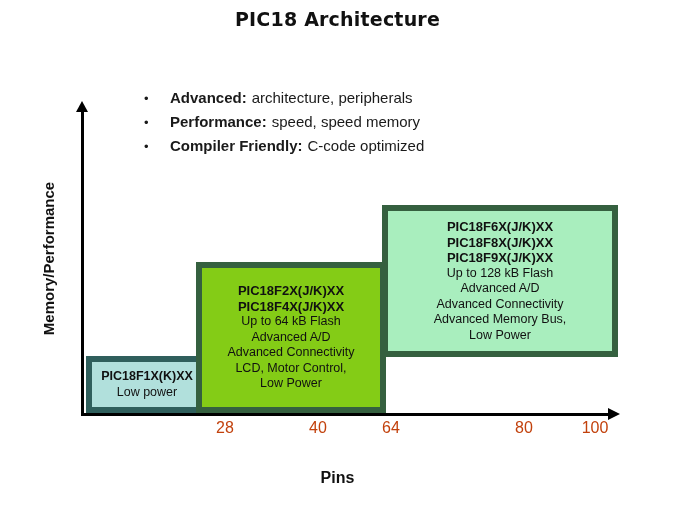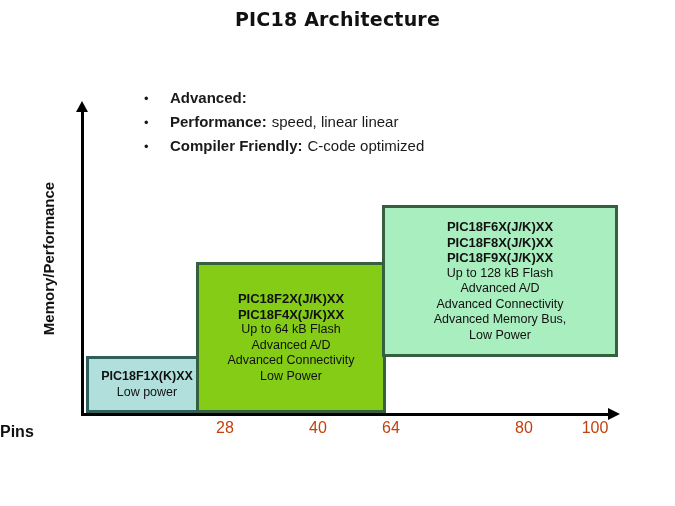--- a/index.html
+++ b/index.html
@@ -110,43 +110,44 @@
     text-align: center;
     transform: rotate(-90deg);
     font-size: 15px;
     font-weight: bold;
     color: #111111;
     font-family: "Liberation Sans", sans-serif;
   }
   #x-axis-title {
     position: absolute;
     left: 0;
-    top: 423px;
+    top: 469px;
     width: 675px;
+    text-align: center;
     font-size: 16px;
     font-weight: bold;
     color: #111111;
   }
 
   
   .tick-label {
     position: absolute;
     top: 419px;
     width: 60px;
     margin-left: -30px;
     text-align: center;
     font-size: 16px;
     color: #c2410c;
   }
 
   
   .seg-box {
     position: absolute;
     box-sizing: border-box;
-    border: 3px solid #a3a3a3;
+    border: 6px solid #a3a3a3;
     display: flex;
     flex-direction: column;
     align-items: center;
     justify-content: center;
     text-align: center;
     padding: 2px 0;
     line-height: 15.5px;
   }
   .seg-title {
     font-size: 13px;
@@ -191,25 +192,26 @@
 <body>
 
 <div id="slide">
 
   <div id="title">PIC18 Architecture</div>
 
   <div id="bullets">
     <div class="bullet-row">
       <span class="bullet-dot">•</span>
       <span class="bullet-strong">Advanced:</span>
+      <span class="bullet-rest">architecture, peripherals</span>
     </div>
     <div class="bullet-row">
       <span class="bullet-dot">•</span>
       <span class="bullet-strong">Performance:</span>
-      <span class="bullet-rest">speed, linear linear</span>
+      <span class="bullet-rest">speed, speed memory</span>
     </div>
     <div class="bullet-row">
       <span class="bullet-dot">•</span>
       <span class="bullet-strong">Compiler Friendly:</span>
       <span class="bullet-rest">C-code optimized</span>
     </div>
   </div>
 
   <div id="y-axis-line"></div>
   <div id="y-axis-arrow"></div>
@@ -229,20 +231,21 @@
     <div class="seg-title">PIC18F1X(K)XX</div>
     <div class="seg-line">Low power</div>
   </div>
 
   <div class="seg-box" id="box-2">
     <div class="seg-title">PIC18F2X(J/K)XX</div>
     <div class="seg-title">PIC18F4X(J/K)XX</div>
     <div class="seg-line">Up to 64 kB Flash</div>
     <div class="seg-line">Advanced A/D</div>
     <div class="seg-line">Advanced Connectivity</div>
+    <div class="seg-line">LCD, Motor Control,</div>
     <div class="seg-line">Low Power</div>
   </div>
 
   <div class="seg-box" id="box-3">
     <div class="seg-title">PIC18F6X(J/K)XX</div>
     <div class="seg-title">PIC18F8X(J/K)XX</div>
     <div class="seg-title">PIC18F9X(J/K)XX</div>
     <div class="seg-line">Up to 128 kB Flash</div>
     <div class="seg-line">Advanced A/D</div>
     <div class="seg-line">Advanced Connectivity</div>

